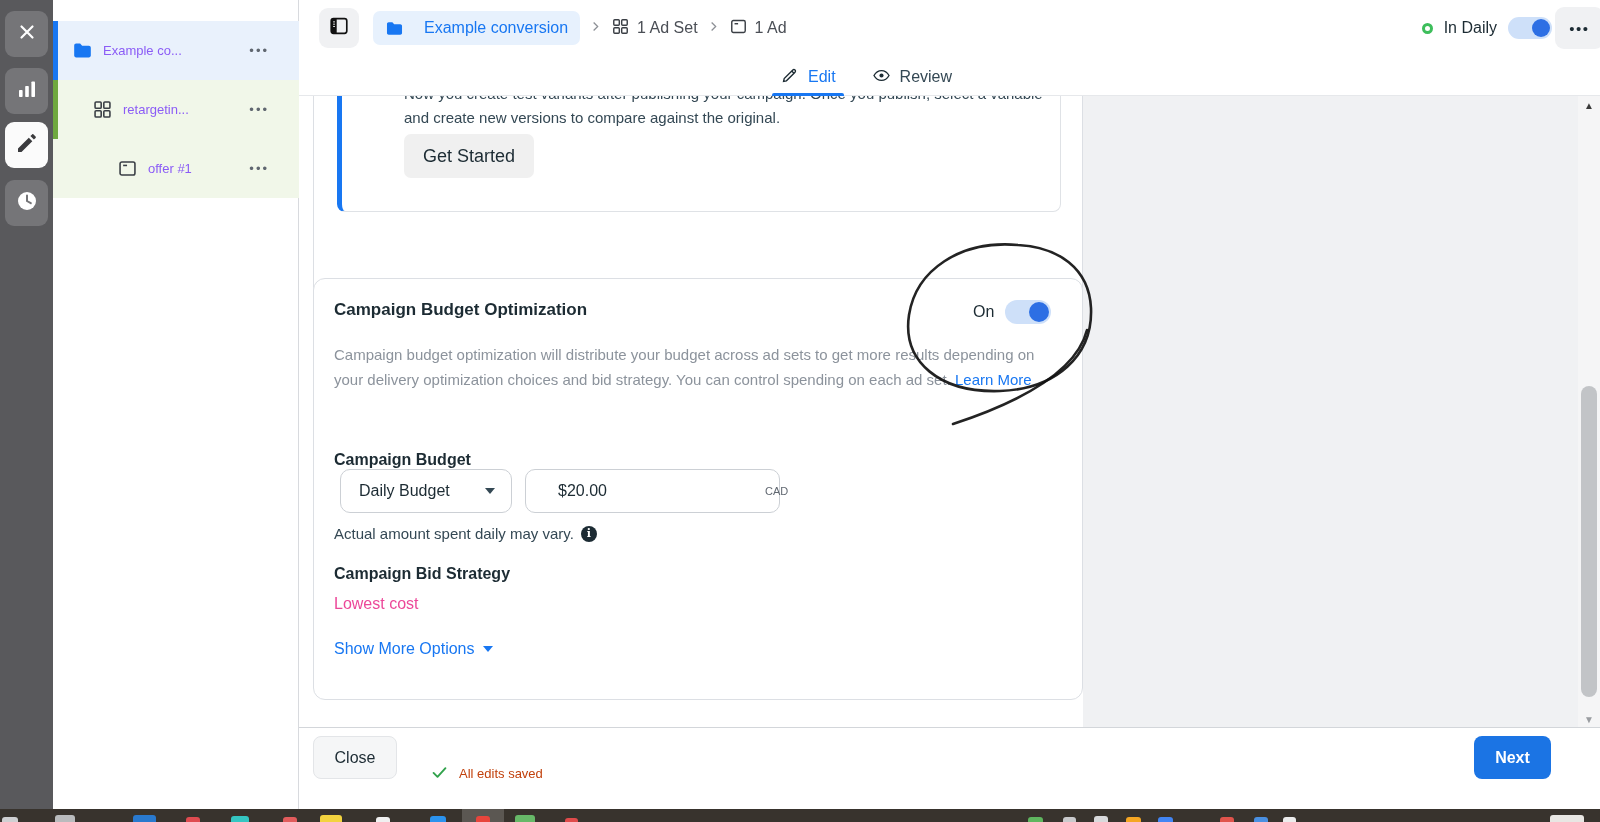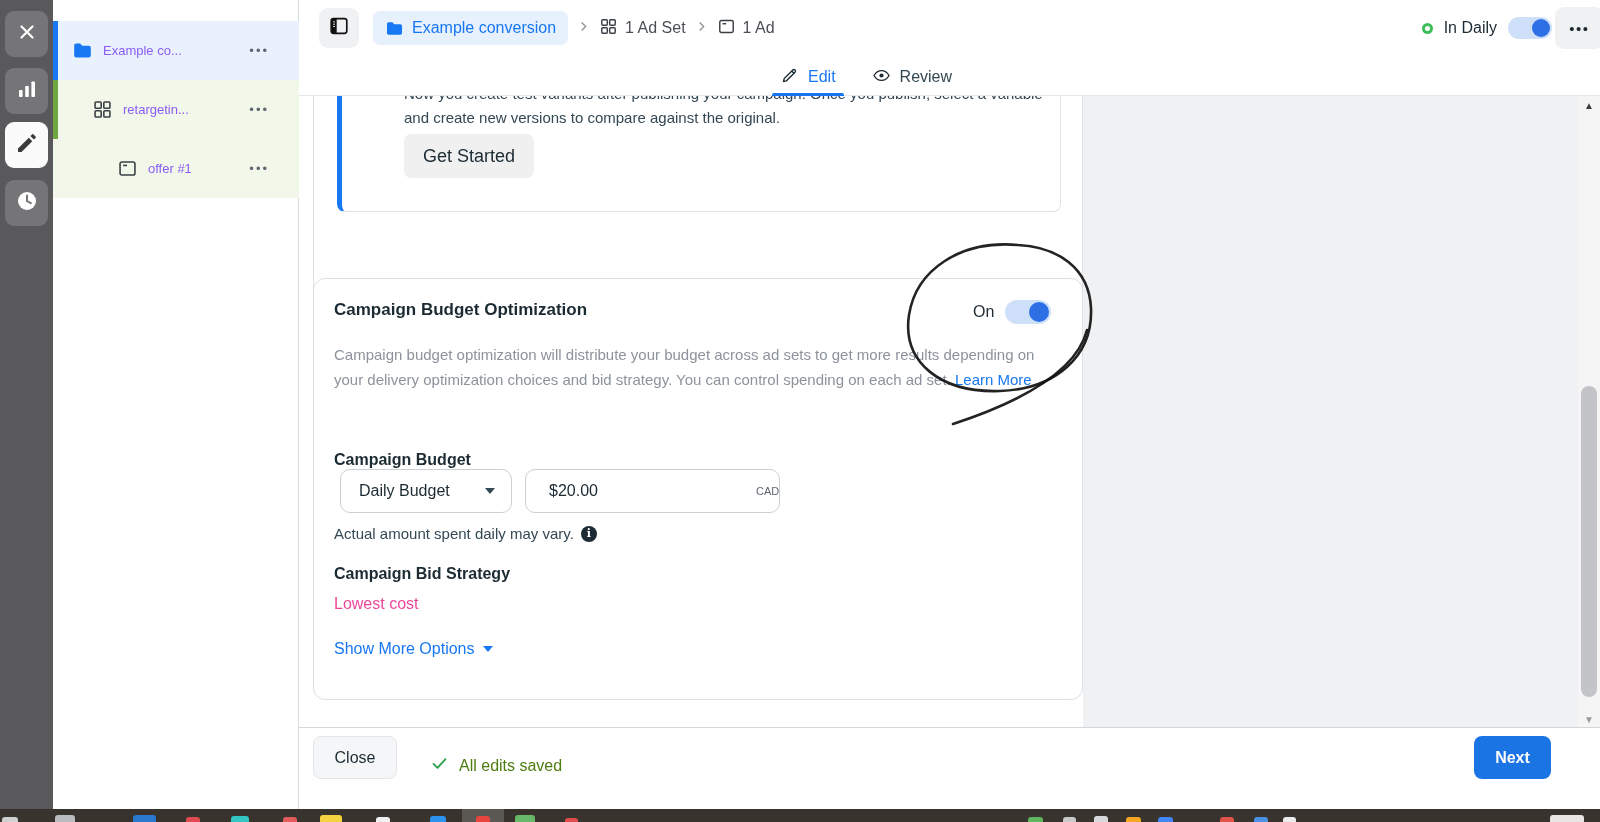--- a/index.html
+++ b/index.html
@@ -26,21 +26,21 @@
   .tree-icon { display:inline-flex; }
   .tree-icon svg { width:21px; height:21px; }
 
   
   #header { position:absolute; left:299px; top:0; width:1301px; height:96px; background:#fff;
     border-bottom:1px solid #E6E8EB; z-index:4; }
   #panel-btn { position:absolute; left:20px; top:8px; width:40px; height:40px; border-radius:9px;
     background:#F0F1F3; display:flex; align-items:center; justify-content:center; cursor:pointer; }
   #panel-btn svg { width:22px; height:22px; }
   #crumbs { position:absolute; left:74px; top:11px; height:34px; display:flex; align-items:center; gap:8px; }
-  .crumb-pill { display:flex; align-items:center; gap:8px; background:#E7F1FD; border-radius:7px;
+  .crumb-pill { display:flex; align-items:center; gap:20px; background:#E7F1FD; border-radius:7px;
     height:34px; padding:0 12px; cursor:pointer; }
   .crumb-pill span { color:#1877F2; font-size:16px; font-weight:500; }
   .crumb-pill svg { width:19px; height:19px; }
   .crumb-sep svg { width:15px; height:15px; }
   .crumb { display:flex; align-items:center; gap:7px; color:#4B4F56; font-size:16px; cursor:pointer; }
   .crumb svg { width:19px; height:19px; color:#3A3F45; }
   #status { position:absolute; right:48px; top:0; height:56px; display:flex; align-items:center; gap:11px; }
   .status-dot { width:11px; height:11px; border-radius:50%; border:3px solid #3DBE5B; background:#fff; }
   #status .lbl { font-size:16px; color:#1C2B33; }
   .toggle { position:relative; border-radius:12px; background:#CEE0F9; cursor:pointer; }
@@ -80,21 +80,21 @@
   #cbo-desc { position:absolute; left:20px; top:64px; width:716px; font-size:15px;
     line-height:24.5px; color:#8C939C; }
   .link { color:#1877F2; cursor:pointer; }
   #budget-label { position:absolute; left:20px; top:172px; font-size:16px; font-weight:bold; }
   #budget-type { position:absolute; left:26px; top:190px; width:172px; height:44px;
     border:1px solid #CCD0D5; border-radius:10px; display:flex; align-items:center;
     padding:0 16px 0 18px; font-size:16px; cursor:pointer; justify-content:space-between; }
   .caret-dn { width:0; height:0; border-left:5.5px solid transparent; border-right:5.5px solid transparent;
     border-top:6px solid #344854; }
   #budget-amount-box { position:absolute; left:211px; top:190px; width:255px; height:44px;
-    border:1px solid #CCD0D5; border-radius:10px; display:flex; align-items:center; padding:0 23px; }
+    border:1px solid #CCD0D5; border-radius:10px; display:flex; align-items:center; padding:0 32px; }
   #budget-amount-box input { border:none; outline:none; flex:1; font-size:16px; color:#1C2B33;
     font-family:inherit; background:transparent; }
   #budget-currency { font-size:11px; color:#606770; }
   #budget-helper { position:absolute; left:20px; top:246px; font-size:15px; color:#344854;
     display:flex; align-items:center; gap:7px; }
   .info-i { width:16px; height:16px; border-radius:50%; background:#1C2B33; color:#fff;
     font-size:11px; font-weight:bold; display:inline-flex; align-items:center; justify-content:center;
     cursor:pointer; font-family:"DejaVu Serif",serif; }
   #bid-label { position:absolute; left:20px; top:286px; font-size:16px; font-weight:bold; }
   #bid-value { position:absolute; left:20px; top:316px; font-size:16px; color:#ec4899; }
@@ -104,22 +104,22 @@
 
   
   #annotation { position:absolute; left:880px; top:230px; width:240px; height:215px; z-index:8; pointer-events:none; }
 
   
   #footer { position:absolute; left:299px; top:727px; width:1301px; height:82px; background:#fff;
     border-top:1px solid #D3D6DA; z-index:4; }
   #close-btn { position:absolute; left:14px; top:8px; width:84px; height:43px; background:#F5F6F7;
     border:1px solid #E3E5E8; border-radius:8px; font-size:16px; color:#1C2B33;
     font-family:inherit; cursor:pointer; }
-  #saved { position:absolute; left:131px; top:16px; height:43px; display:flex; align-items:center;
-    gap:10px; color:#4d7c0f; font-size:16px; }
+  #saved { position:absolute; left:131px; top:24px; height:43px; display:flex; align-items:center;
+    gap:10px; color:#c2410c; font-size:13px; }
   #saved svg { width:19px; height:19px; }
   #next-btn { position:absolute; right:49px; top:8px; width:77px; height:43px; background:#1B74E4;
     border:none; border-radius:8px; font-size:16px; font-weight:bold; color:#fff;
     font-family:inherit; cursor:pointer; }
 
   
   #scrollbar { position:absolute; left:1578px; top:96px; width:22px; height:631px; background:#F5F5F6; z-index:5; }
   #sb-up { position:absolute; top:4px; left:0; width:22px; text-align:center; font-size:10px; color:#3A3A3A; cursor:pointer; }
   #sb-dn { position:absolute; bottom:2px; left:0; width:22px; text-align:center; font-size:10px; color:#9A9DA1; cursor:pointer; }
   #sb-thumb { position:absolute; left:3px; top:290px; width:16px; height:311px; background:#C2C4C7;

